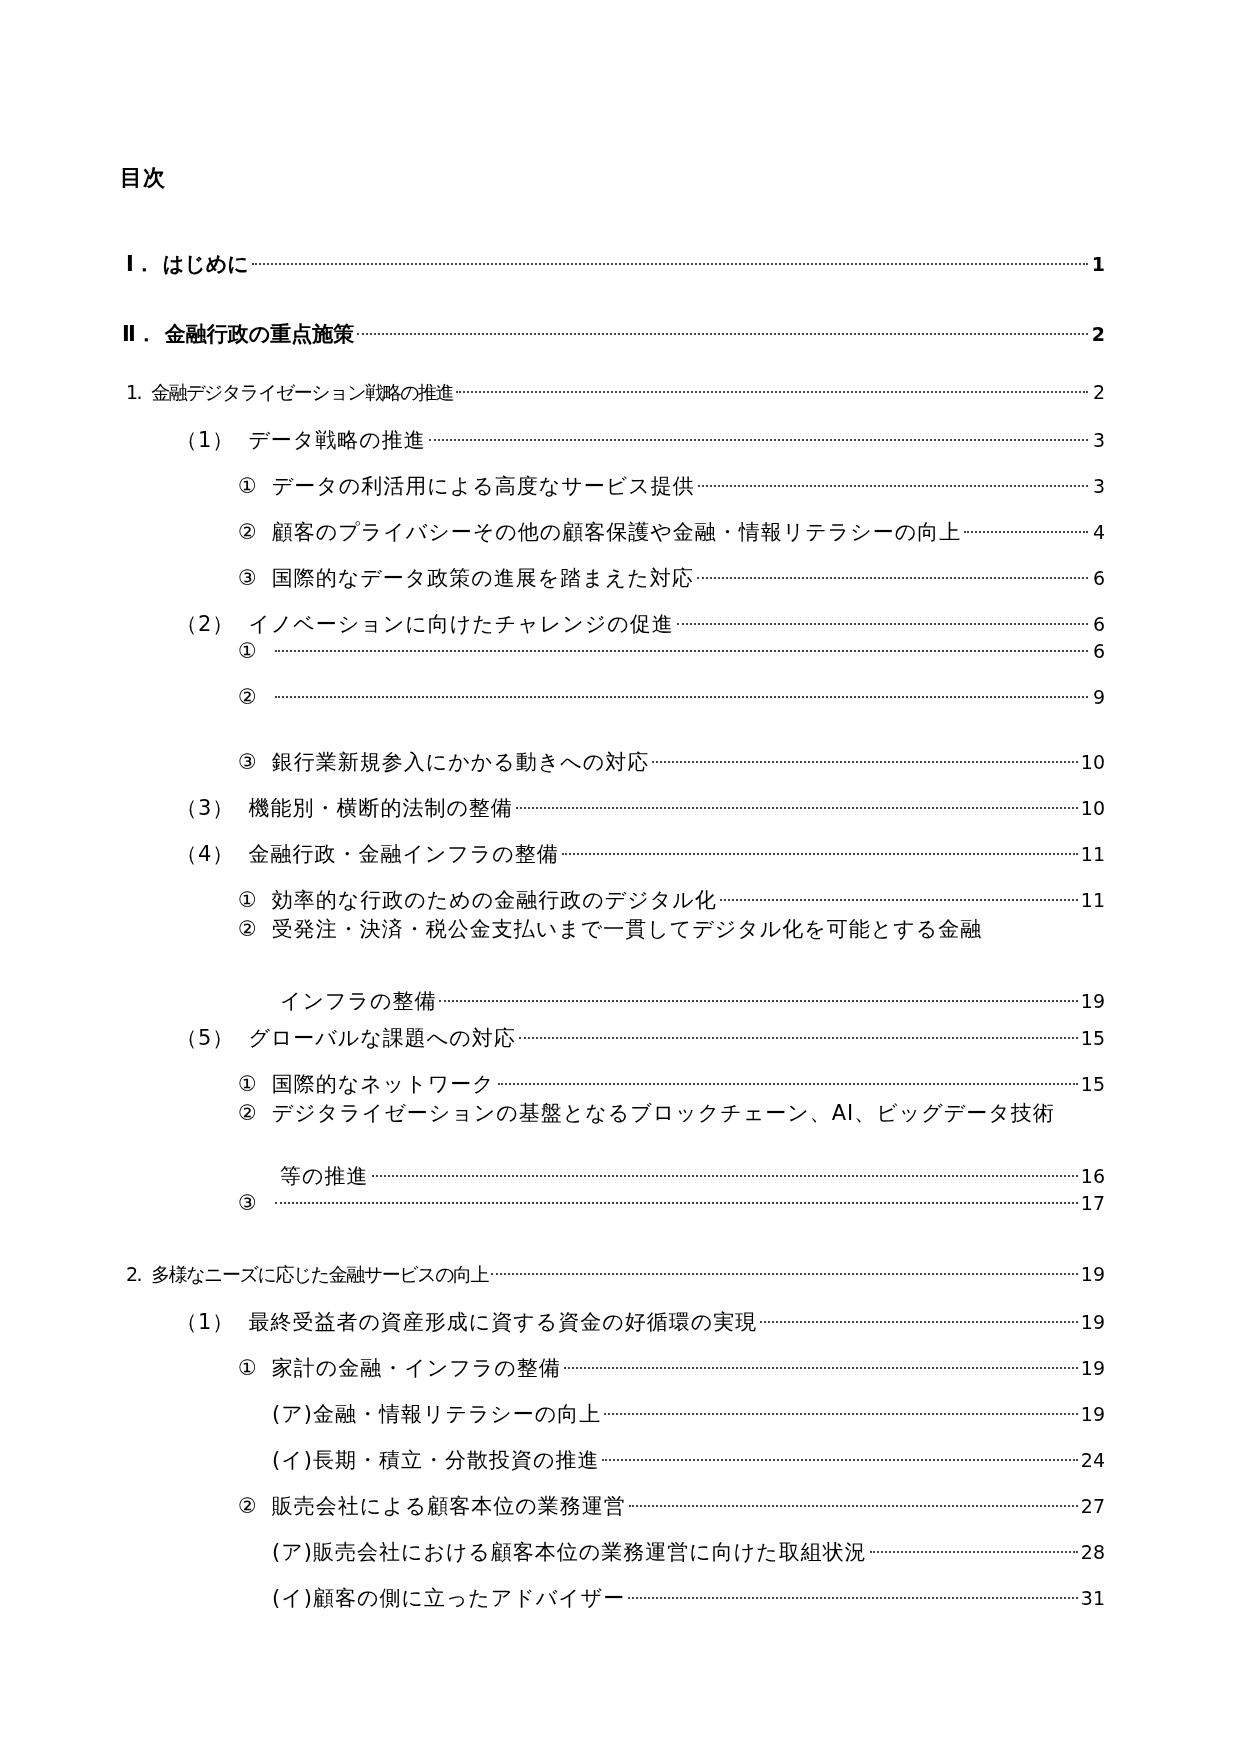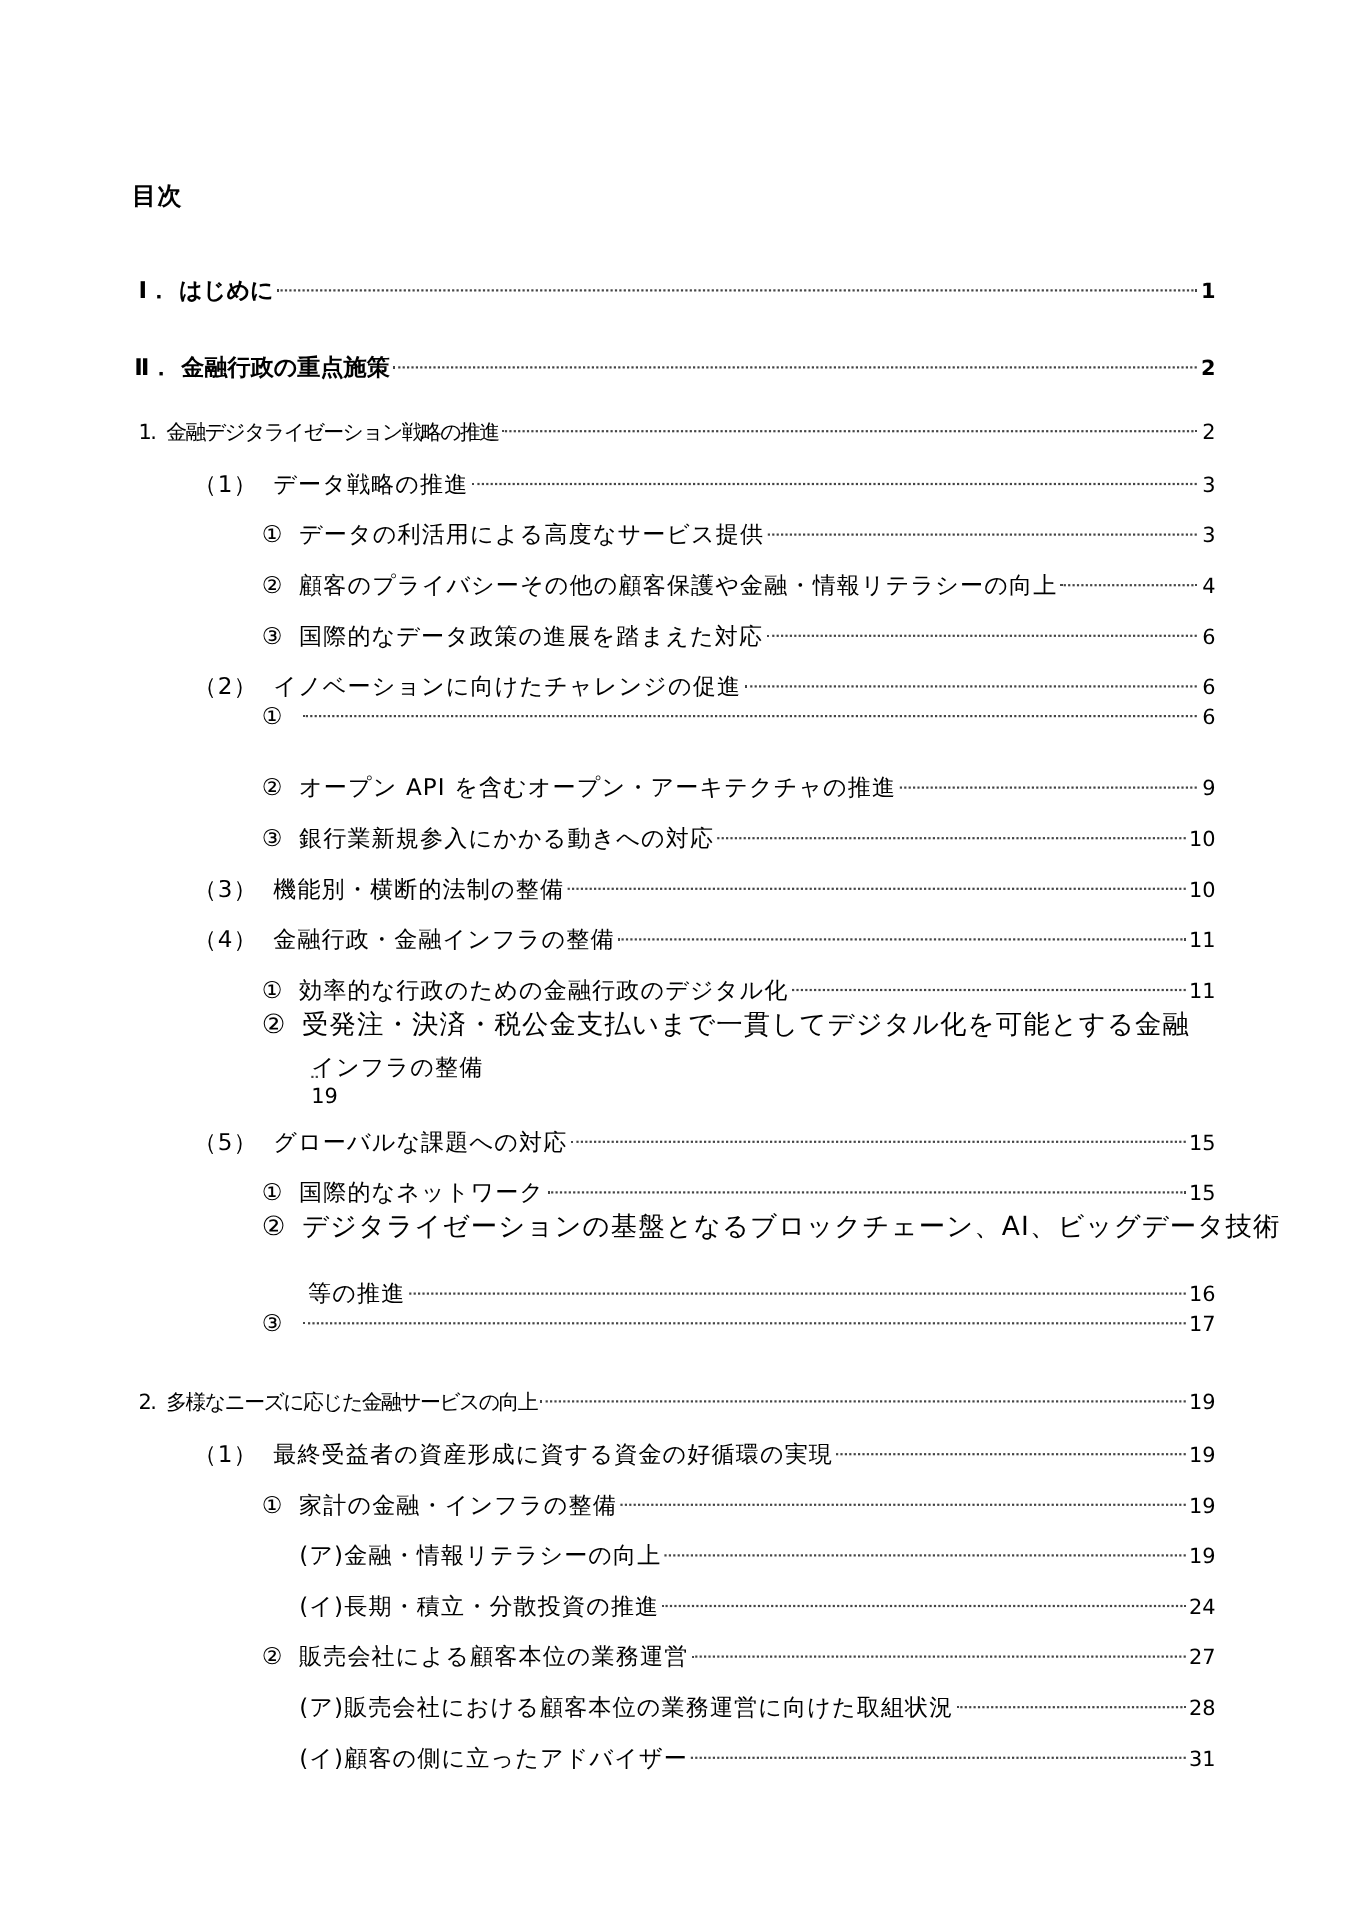--- a/index.html
+++ b/index.html
@@ -20,21 +20,21 @@
     .row .marker { display: inline-block; }
     .row .leader {
       flex: 1 1 auto; margin: 0 3px; border-bottom: 2px dotted #444;
       height: 0; position: relative; top: -6px; min-width: 6px;
     }
     .row .page { flex: 0 0 auto; text-align: right; min-width: 14px; }
     .lvl0 { font-size: 21px; font-weight: bold; }
     .lvl1 { font-size: 19px; letter-spacing: -1.5px; }
     .lvl2, .lvl3, .lvl4 { font-size: 21px; letter-spacing: 1px; }
     .page { font-size: 19px; letter-spacing: 0; }
-    .cont { position: absolute; font-size: 24px; letter-spacing: 1px; white-space: nowrap; }
+    .cont { position: absolute; font-size: 21px; letter-spacing: 1px; white-space: nowrap; }
   </style>
 </head>
 <body>
 
 <div class="title">目次</div>
 <div class="toc" id="toc">
     <div class="row lvl0" style="left: 126px; top: 233px;">
       <span class="marker" style="margin-right: 8px;">Ⅰ．</span>
       <span class="label">はじめに</span>
       <span class="leader"></span>
@@ -82,21 +82,20 @@
       <span class="leader"></span>
       <span class="page">6</span>
     </div>
     <div class="row lvl3" style="left: 238px; top: 639px;">
       <span class="marker" style="margin-right: 14px;">①</span>
       <span class="leader"></span>
       <span class="page">6</span>
     </div>
     <div class="row lvl3" style="left: 238px; top: 685px;">
       <span class="marker" style="margin-right: 14px;">②</span>
-      <span class="label">オープン API を含むオープン・アーキテクチャの推進</span>
       <span class="leader"></span>
       <span class="page">9</span>
     </div>
     <div class="row lvl3" style="left: 238px; top: 731px;">
       <span class="marker" style="margin-right: 14px;">③</span>
       <span class="label">銀行業新規参入にかかる動きへの対応</span>
       <span class="leader"></span>
       <span class="page">10</span>
     </div>
     <div class="row lvl2" style="left: 176px; top: 777px;">
@@ -111,21 +110,21 @@
       <span class="leader"></span>
       <span class="page">11</span>
     </div>
     <div class="row lvl3" style="left: 238px; top: 869px;">
       <span class="marker" style="margin-right: 14px;">①</span>
       <span class="label">効率的な行政のための金融行政のデジタル化</span>
       <span class="leader"></span>
       <span class="page">11</span>
     </div>
     <div class="cont lvl3" style="left: 238px; top: 915px;"><span class="marker" style="margin-right: 14px;">②</span><span class="label">受発注・決済・税公金支払いまで一貫してデジタル化を可能とする金融</span></div>
-    <div class="row lvl3" style="left: 280px; top: 939px; flex-direction: column;">
+    <div class="row lvl3" style="left: 280px; top: 970px;">
       <span class="label">インフラの整備</span>
       <span class="leader"></span>
       <span class="page">19</span>
     </div>
     <div class="row lvl2" style="left: 176px; top: 1007px;">
       <span class="marker" style="margin-right: 14px;">（5）</span>
       <span class="label">グローバルな課題への対応</span>
       <span class="leader"></span>
       <span class="page">15</span>
     </div>

